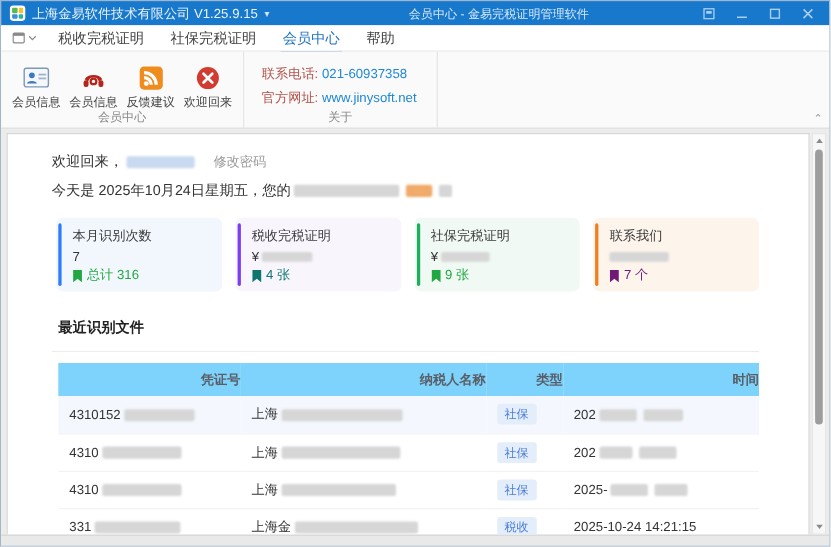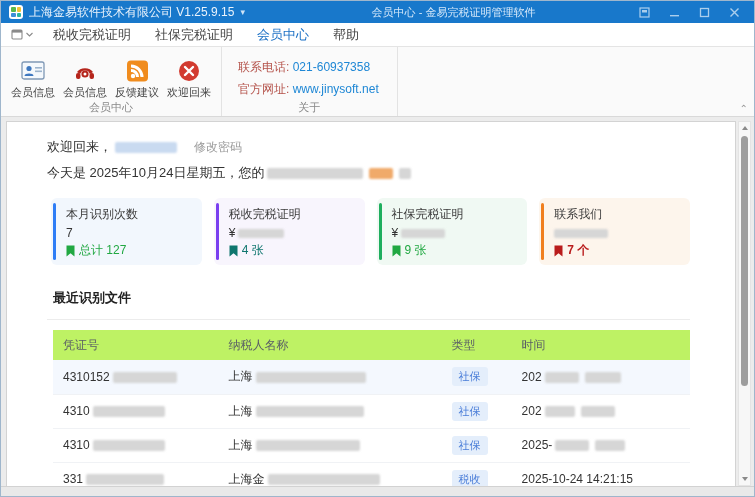--- a/index.html
+++ b/index.html
@@ -92,21 +92,21 @@
   .card::before { content: ""; position: absolute; left: 2px; top: 5px; bottom: 5px; width: 3px;
     border-radius: 3px; background: var(--accent, #2e7df6); }
   .card-title { font-size: 12px; color: #3a3a3a; }
   .card-value { font-size: 12px; color: #333; margin: 3px 0 2px; height: 14px; display: flex; align-items: center; }
   .card-footer { font-size: 12px; display: flex; align-items: center; gap: 4px; }
 
   .recent-title { margin: 24px 0 0 6px; font-size: 13px; font-weight: bold; color: #222; }
   .recent-divider { border-bottom: 1px solid #ececec; margin: 12px 45px 0 0; }
 
   table.files { border-collapse: collapse; margin: 10px 45px 0 6px; width: calc(100% - 51px); font-size: 12px; }
-  table.files th { background: #bef264; color: #5a5e66; font-weight: normal; text-align: left;
+  table.files th { background: #7dd3fc; color: #5a5e66; font-weight: bold; text-align: right;
     height: 30px; padding-left: 10px; }
   table.files td { height: 34px; padding-left: 10px; color: #333; border-bottom: 1px solid #f0f2f5; }
   table.files tr.hl td { background: #f4f8fe; }
   .badge { display: inline-block; font-size: 11px; padding: 2px 7px; border-radius: 3px; }
   .col-voucher { width: 26%; } .col-name { width: 35%; } .col-type { width: 11%; } .col-time { width: 28%; }
 
   
   .vscroll { flex: 0 0 13px; margin-left: 2px; background: #f7f7f7; position: relative; border: 1px solid #e4e4e4; }
   .vs-arrow { position: absolute; left: 0; right: 0; height: 12px; display: flex; align-items: center; justify-content: center; }
   .vs-arrow.up { top: 0; } .vs-arrow.down { bottom: 0; }
@@ -252,21 +252,21 @@
       </div>
 
       <div class="cards">
         <div class="card" style="--accent: #2e7df6; background-color: rgb(242, 247, 253);">
           <div class="card-title">本月识别次数</div>
           <div class="card-value">7</div>
           <div class="card-footer" style="color: rgb(33, 168, 66);">
             <svg width="9" height="12" viewBox="0 0 9 12">
                 <path d="M0.5 0.5 h8 v11 l-4 -3.2 -4 3.2 Z" fill="currentColor"></path>
               </svg>
-            <span>总计 127</span>
+            <span>总计 316</span>
           </div>
         </div>
         <div class="card" style="--accent: #7a3ff0; background-color: rgb(248, 245, 253);">
           <div class="card-title">税收完税证明</div>
           <div class="card-value">
             <span>¥</span>
             <span class="redact small" style="width:46px"></span>
           </div>
           <div class="card-footer" style="color: #0f766e;">
             <svg width="9" height="12" viewBox="0 0 9 12">
@@ -286,21 +286,21 @@
                 <path d="M0.5 0.5 h8 v11 l-4 -3.2 -4 3.2 Z" fill="currentColor"></path>
               </svg>
             <span>9 张</span>
           </div>
         </div>
         <div class="card" style="--accent: #f07f1f; background-color: rgb(253, 245, 236);">
           <div class="card-title">联系我们</div>
           <div class="card-value">
             <span class="redact small" style="width:54px;margin-left:0"></span>
           </div>
-          <div class="card-footer" style="color: #b91c1c; font-weight: bold;">
+          <div class="card-footer" style="color: #701a75;">
             <svg width="9" height="12" viewBox="0 0 9 12">
                 <path d="M0.5 0.5 h8 v11 l-4 -3.2 -4 3.2 Z" fill="currentColor"></path>
               </svg>
             <span>7 个</span>
           </div>
         </div>
       </div>
 
       <div class="recent-title">最近识别文件</div>
       <div class="recent-divider"></div>

